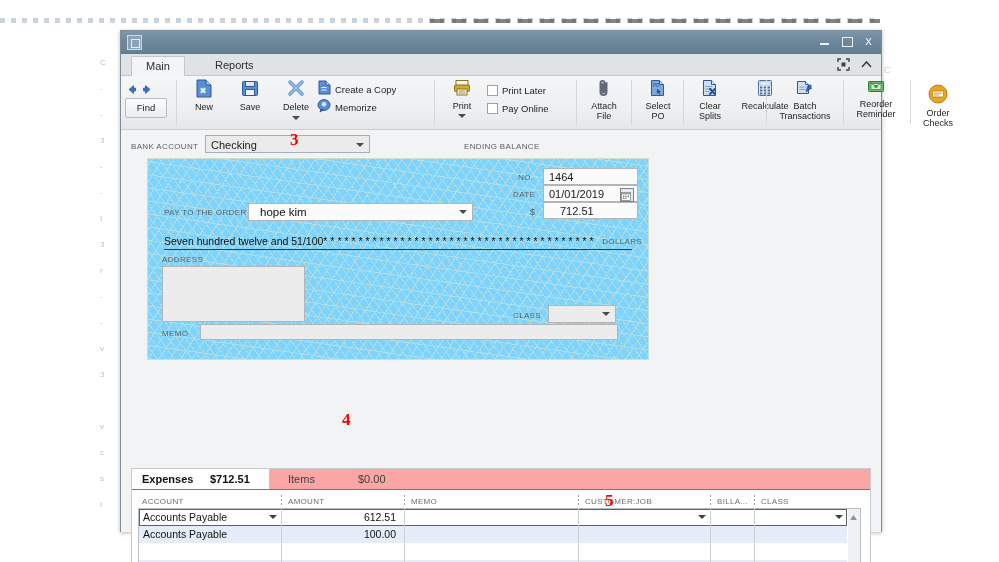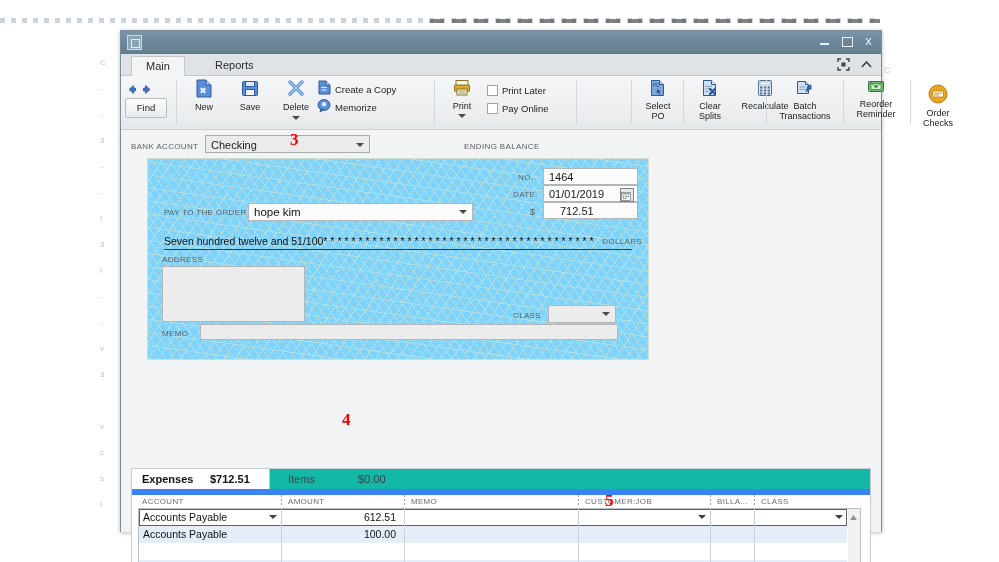--- a/index.html
+++ b/index.html
@@ -89,40 +89,40 @@
     background-image:
       repeating-linear-gradient(54deg, #cfe6cf 0 1px, transparent 1px 7px),
       repeating-linear-gradient(-56deg, #d6ead6 0 1px, transparent 1px 9px),
       repeating-linear-gradient(8deg, #d9ecd9 0 1px, transparent 1px 13px);
   }
   .check-inner{position:absolute;inset:0;}
   .cf-lbl{position:absolute;font-size:8px;color:#5b6064;letter-spacing:.35px;}
   .cf-box{position:absolute;background:#fbfbfb;border:1px solid #b2b6b9;box-sizing:border-box;
     font-size:11px;color:#1a1a1a;line-height:16px;padding-left:5px;}
   .payee-box{position:absolute;left:100px;top:44px;width:225px;height:18px;background:#fbfbfb;
-    border:1px solid #b2b6b9;box-sizing:border-box;font-size:11.5px;color:#111;line-height:16px;padding-left:5px;}
+    border:1px solid #b2b6b9;box-sizing:border-box;font-size:11.5px;color:#111;line-height:16px;padding-left:11px;}
   .amtwords{position:absolute;left:16px;top:76px;width:468px;font-size:10.5px;color:#111;
     border-bottom:1.4px solid #3a3a3a;padding-bottom:2px;white-space:nowrap;overflow:hidden;}
   .dollars{position:absolute;right:2px;top:76px;font-size:8px;color:#5b6064;letter-spacing:.35px;}
   .addr-lbl{position:absolute;left:14px;top:96px;}
   .addr-box{position:absolute;left:14px;top:107px;width:143px;height:56px;background:#ececec;
     border:1px solid #b2b6b9;box-sizing:border-box;}
   .memo-lbl{position:absolute;left:14px;top:170px;}
   .memo-box{position:absolute;left:52px;top:165px;width:418px;height:16px;background:#ececec;
     border:1px solid #b2b6b9;box-sizing:border-box;}
   .class-lbl{position:absolute;left:365px;top:152px;}
   .class-box{position:absolute;left:400px;top:146px;width:68px;height:18px;background:#ececec;
     border:1px solid #b2b6b9;box-sizing:border-box;cursor:pointer;}
   .datebtn{position:absolute;right:3px;top:2px;width:12px;height:12px;border:1px solid #7d8388;
     background:#e9e9e9;cursor:pointer;}
 
   
   .expanel{position:absolute;left:10px;top:338px;width:738px;height:122px;background:#ffffff;
     border:1px solid #c6cbcf;}
-  .etabs{position:relative;height:20px;background:#14b8a6;border-bottom:6px solid #3b82f6;}
+  .etabs{position:relative;height:20px;background:#fca5a5;border-bottom:1px solid #3b82f6;}
   .etab{position:absolute;top:0;height:20px;display:flex;align-items:center;cursor:pointer;font-size:11px;}
   .etab.active{background:#ffffff;border-right:1px solid #c2c7cb;font-weight:bold;color:#111;}
   .etab.inactive{color:#3b3f43;}
   .etab .nm{padding-left:10px;}
   .etab .vl{position:absolute;font-weight:bold;}
 
   .grid{position:absolute;left:6px;top:26px;width:723px;height:86px;}
   .ghead{position:relative;height:13px;}
   .gh{position:absolute;font-size:8px;color:#6a6f73;letter-spacing:.3px;top:2px;}
   .ghsep{position:absolute;top:0;width:1px;height:11px;
@@ -307,20 +307,31 @@
           <span class="chk"></span>
           <span class="stacklbl">Print Later</span>
         </div>
         <div class="stackrow">
           <span class="chk"></span>
           <span class="stacklbl">Pay Online</span>
         </div>
       </div>
       <div class="sep" style="left:455px;"></div>
 
+      <div class="grp" style="left:460px;">
+        <div class="tbtn">
+          <span class="ic">
+            <svg width="16" height="18" viewBox="0 0 16 18">
+              <path d="M10.5 4v9a3 3 0 0 1-6 0V4a2 2 0 0 1 4 0v8.5a1 1 0 0 1-2 0V5" fill="none" stroke="#5f6b78" stroke-width="2" stroke-linecap="round"></path>
+            </svg>
+          </span>
+          <span>Attach</span>
+          <span class="lbl2">File</span>
+        </div>
+      </div>
       <div class="sep" style="left:510px;"></div>
 
       <div class="grp" style="left:514px;">
         <div class="tbtn">
           <span class="ic">
             <svg width="18" height="18" viewBox="0 0 18 18">
               <path d="M2.5 1.5h8l4 4v11h-12z" fill="#7fa8dd" stroke="#30589c"></path>
               <path d="M10.5 1.5v4h4" fill="#c3daf6" stroke="#30589c"></path>
               <text x="4" y="7.5" font-size="4.5" fill="#1c3d74" font-family="sans-serif">PO</text>
               <path d="M8 10l4 2.5-2 .4 1.4 2-1.2.7-1.3-2-1.2 1.4z" fill="#2c4f8f"></path>

